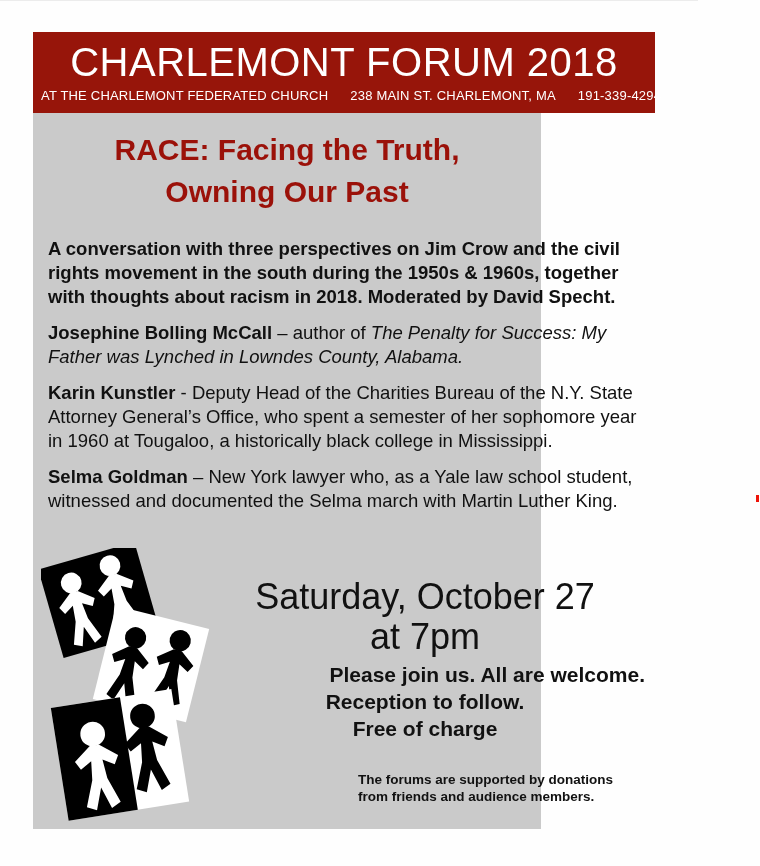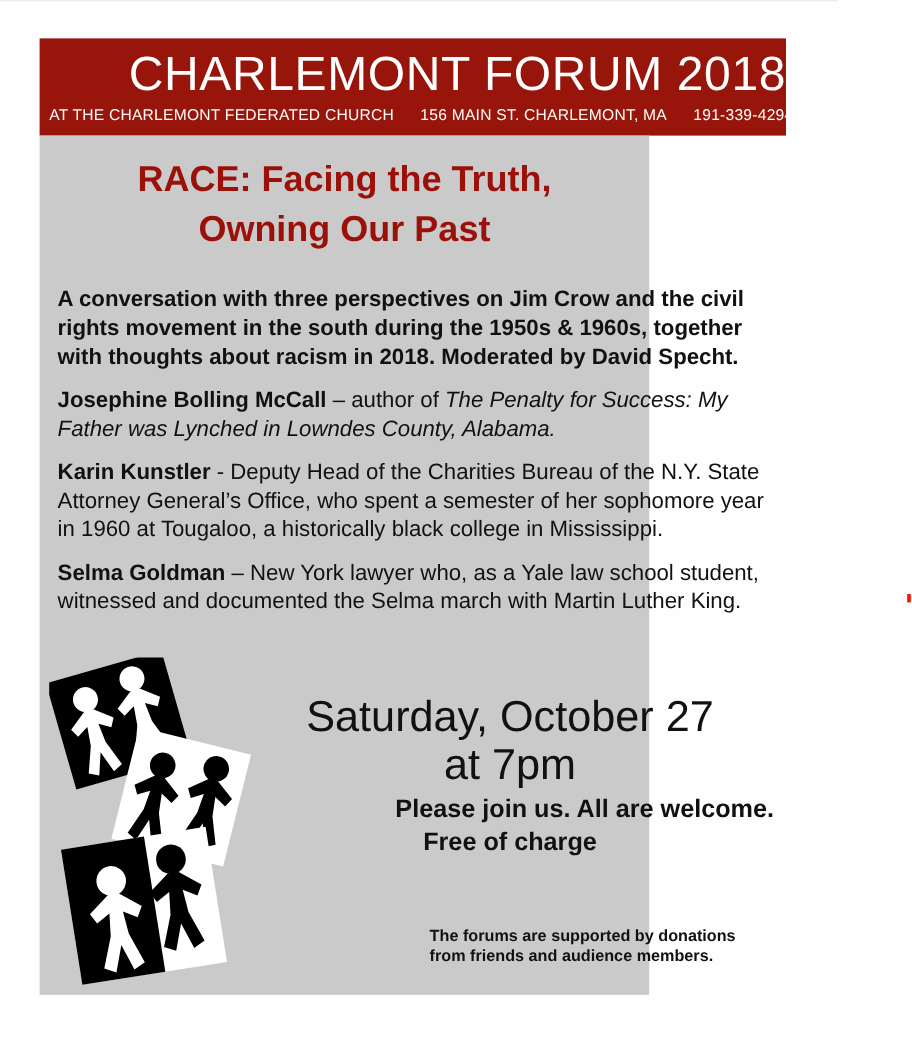--- a/index.html
+++ b/index.html
@@ -17,21 +17,21 @@
   }
   
   .band {
     position: absolute; left: 33px; top: 32px;
     width: 622px; height: 81px;
     background: var(--band-color, #97150a);
     color: var(--band-text-color, #ffffff);
   }
   .band-title {
     margin-top: 8px;
-    text-align: right;
+    text-align: center;
     font-size: 40px; line-height: 44px;
     letter-spacing: 0.5px;
     white-space: nowrap;
   }
   .band-sub {
     margin-top: 4px; padding-left: 8px;
     font-size: 13px; letter-spacing: 0.2px;
     white-space: nowrap;
   }
   .band-sub span + span { margin-left: 22px; }
@@ -80,21 +80,21 @@
     background: var(--accent-dash-color, #ee1409);
   }
 </style>
 </head>
 <body>
 
 <div class="top-hairline"></div>
 
 <header class="band">
   <div class="band-title">CHARLEMONT FORUM 2018</div>
-  <div class="band-sub"><span>AT THE CHARLEMONT FEDERATED CHURCH</span><span>156 MAIN ST. CHARLEMONT, MA</span><span>191-339-4294</span></div>
+  <div class="band-sub"><span>AT THE CHARLEMONT FEDERATED CHURCH</span><span>238 MAIN ST. CHARLEMONT, MA</span><span>191-339-4294</span></div>
 </header>
 
 <main class="panel">
 
   <h1 class="heading">
       <span>RACE: Facing the Truth,</span>
       <span>Owning Our Past</span>
     </h1>
 
   <p class="intro">A conversation with three perspectives on Jim Crow and the civil rights movement in the south during the 1950s &amp; 1960s, together with thoughts about racism in 2018. Moderated by David Specht.</p>
@@ -130,20 +130,21 @@
       <rect width="70" height="114" fill="#000000"></rect>
       <use href="#person" fill="#ffffff" transform="translate(4,18) scale(0.95)"></use>
       <use href="#person" fill="#000000" transform="translate(56,8) scale(0.95)"></use>
     </g>
   </svg>
 
   <div class="event">
     <div class="date">Saturday, October 27</div>
     <div class="date">at 7pm</div>
     <div class="invite invite-first">Please join us. All are welcome.</div>
+    <div class="invite">Reception to follow.</div>
     <div class="invite">Free of charge</div>
   </div>
 
   <div class="footer">
     <div>The forums are supported by donations</div>
     <div>from friends and audience members.</div>
   </div>
 
 </main>
 

